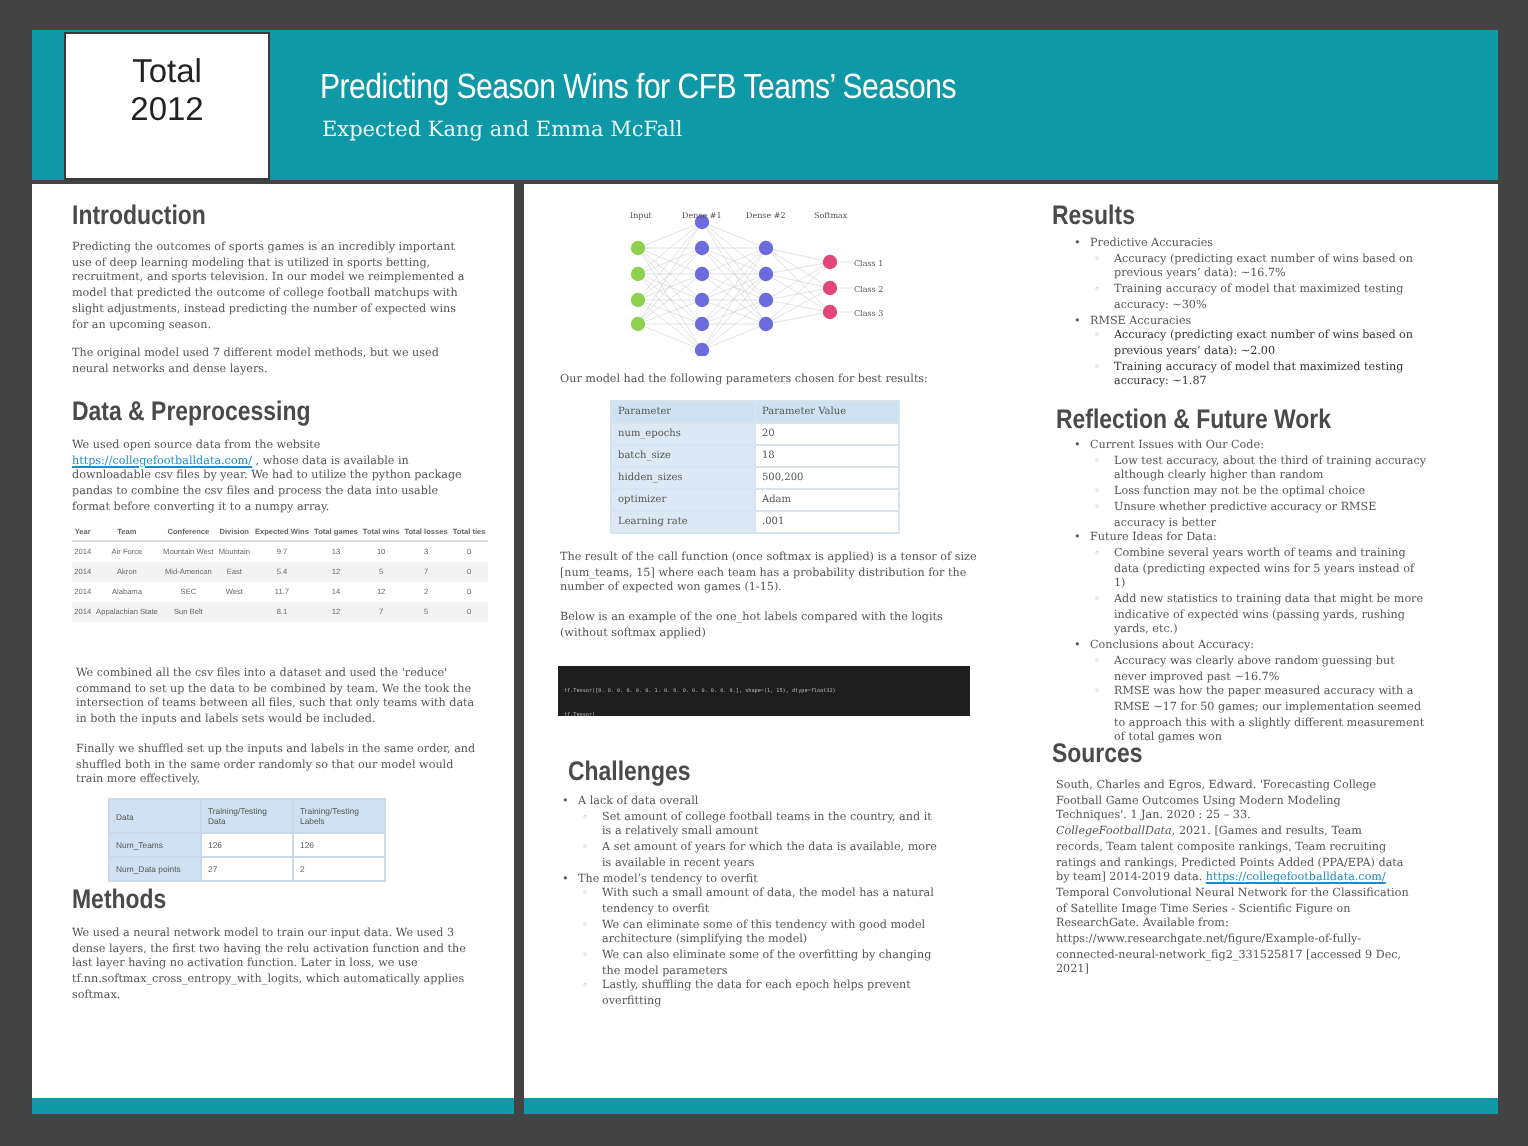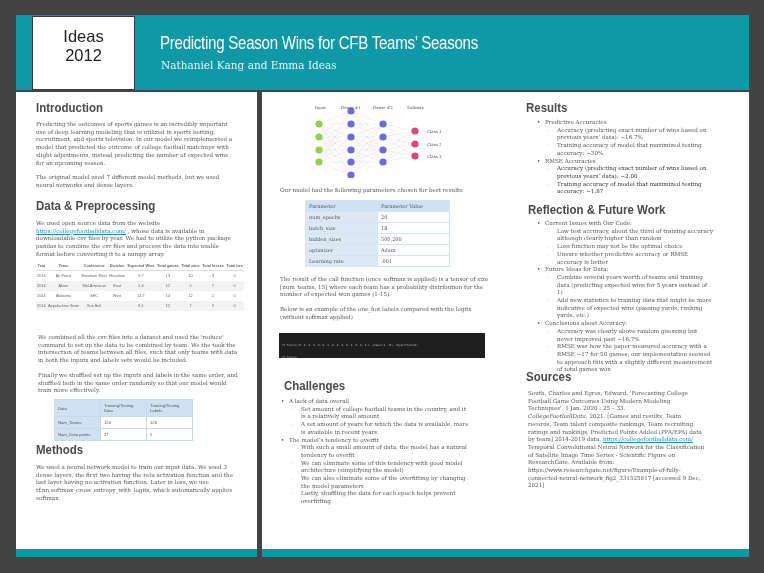--- a/index.html
+++ b/index.html
@@ -39,25 +39,25 @@
   .param-tbl tr:first-child td { background: #cfe2f3; }
   .param-tbl td:first-child { background: #dce9f5; width: 72px; }
   .param-tbl td:last-child { width: 72px; }
   .code { background: #1e1e1e; color: #bbb; font-family: "DejaVu Sans Mono", monospace; font-size: 2.6px; line-height: 4.3px; padding: 2px 3px; white-space: pre; overflow: hidden; }
 </style>
 </head>
 <body>
 
 <div class="banner"></div>
 <div class="logo">
-  <div>Ideas</div>
+  <div>Total</div>
   <div>2012</div>
 </div>
 <div class="title">Predicting Season Wins for CFB Teams’ Seasons</div>
-<div class="authors">Nathaniel Kang and Emma Ideas</div>
+<div class="authors">Expected Kang and Emma McFall</div>
 
 <div class="panel p1">
   <h2 class="abs" style="left:20px; top:8px;">Introduction</h2>
   <div class="abs" style="left:20px; top:29px; width:200px;">
     <p>Predicting the outcomes of sports games is an incredibly important use of deep learning modeling that is utilized in sports betting, recruitment, and sports television. In our model we reimplemented a model that predicted the outcome of college football matchups with slight adjustments, instead predicting the number of expected wins for an upcoming season.</p>
     <p style="margin-top:7px;">The original model used 7 different model methods, but we used neural networks and dense layers.</p>
   </div>
 
   <h2 class="abs" style="left:20px; top:106px;">Data &amp; Preprocessing</h2>
   <p class="abs" style="left:20px; top:128px; width:200px;">

